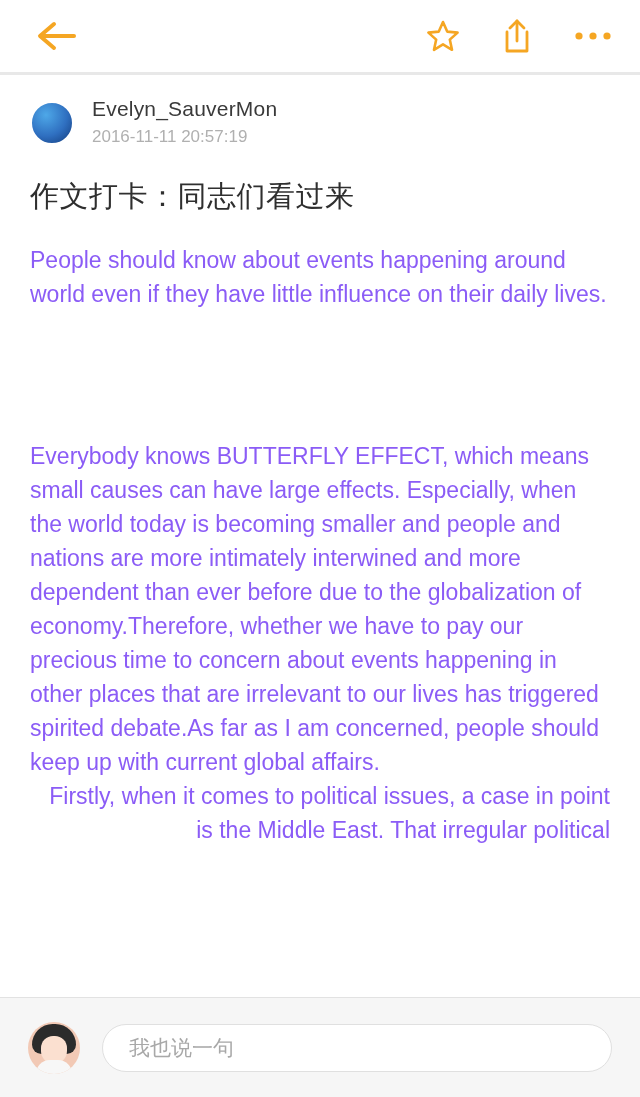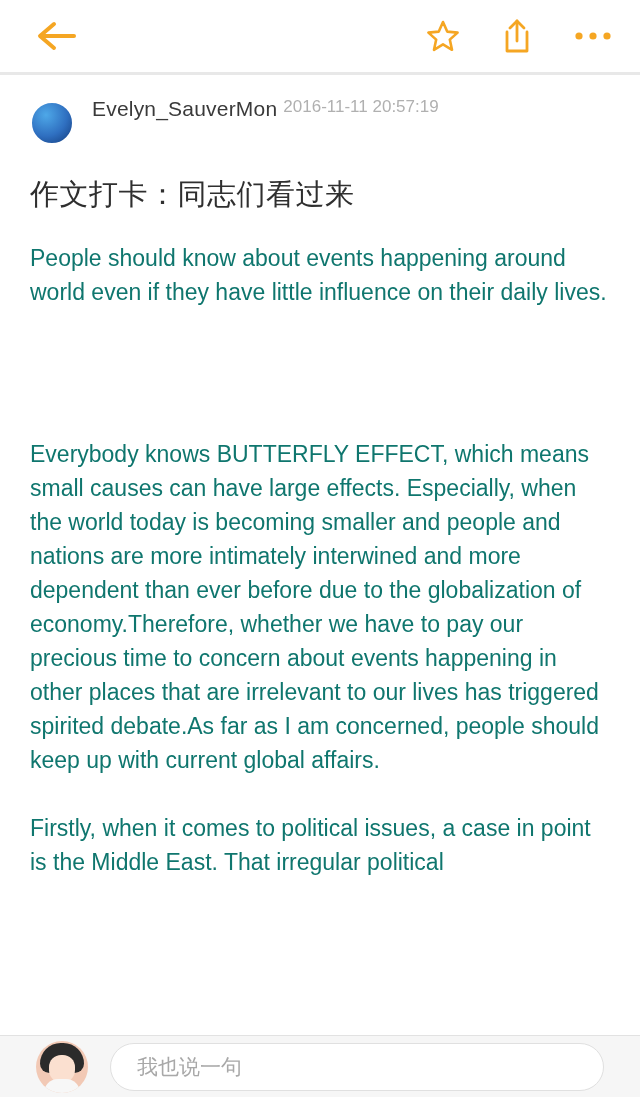--- a/index.html
+++ b/index.html
@@ -57,21 +57,21 @@
     border-radius: 50%;
     background: radial-gradient(circle at 35% 30%, #4ea8e8 0%, #2f6fc0 55%, #123a7a 100%);
     flex: 0 0 auto;
     margin-top: 4px;
     border: 2px solid #ffffff;
     box-sizing: border-box;
   }
   .post-meta {
     margin-left: 18px;
     display: flex;
-    flex-direction: row;
+    flex-direction: column;
     gap: 6px;
   }
   .author {
     font-size: 21px;
     color: #3a3a3a;
     letter-spacing: 0.2px;
   }
   .timestamp {
     font-size: 17px;
     color: #b0b0b0;
@@ -84,42 +84,42 @@
   .article-title {
     font-size: 29px;
     color: #2f2f2f;
     margin: 14px 0 26px 0;
     font-weight: 400;
     letter-spacing: 0.5px;
   }
   .para {
     font-size: 23px;
     line-height: 34px;
-    color: #0f766e;
+    color: #8b5cf6;
     margin: 0 0 0 0;
   }
   .spacer-block {
     height: 128px;
   }
   .para + .para {
-    margin-top: 34px;
+    text-align: right;
   }
 
   
   .comment-bar {
     position: absolute;
     left: 0;
     bottom: 0;
     width: 640px;
-    height: 62px;
+    height: 100px;
     background: #f6f6f6;
     border-top: 1px solid #e2e2e2;
     display: flex;
     align-items: center;
-    padding: 0 36px;
+    padding: 0 28px;
     box-sizing: border-box;
   }
   .comment-avatar {
     width: 52px;
     height: 52px;
     border-radius: 50%;
     background: #f2c9b5;
     position: relative;
     overflow: hidden;
     flex: 0 0 auto;

